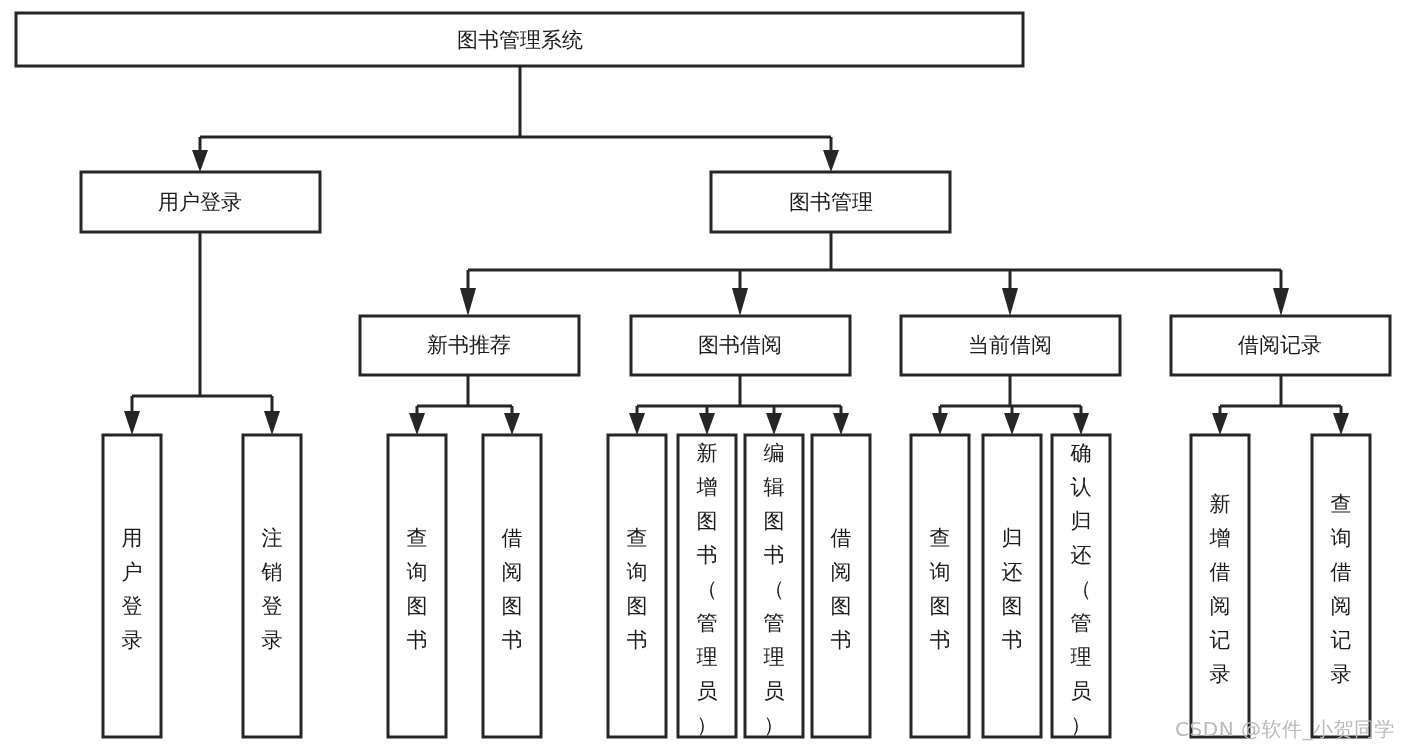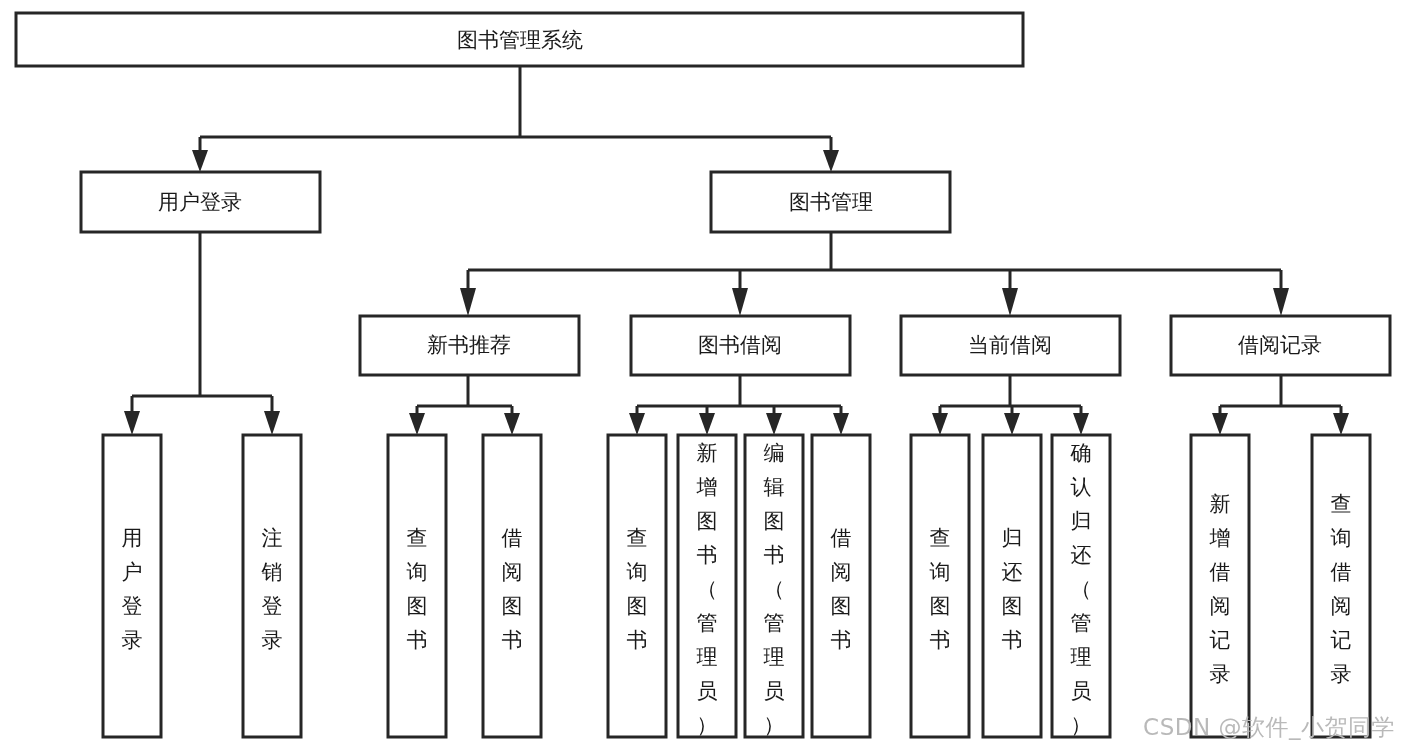--- a/index.html
+++ b/index.html
@@ -47,21 +47,21 @@
   }
   .arrow-head {
     fill: #262626;
     stroke: none;
   }
   .watermark {
     position: absolute;
     right: 10px;
     bottom: 4px;
     font-family: "DejaVu Sans", "Liberation Sans", sans-serif;
-    font-size: 23px;
+    font-size: 20px;
     color: #b9b9b9;
     letter-spacing: 0.5px;
     white-space: nowrap;
     pointer-events: none;
     user-select: none;
   }
 </style>
 </head>
 <body>
 

